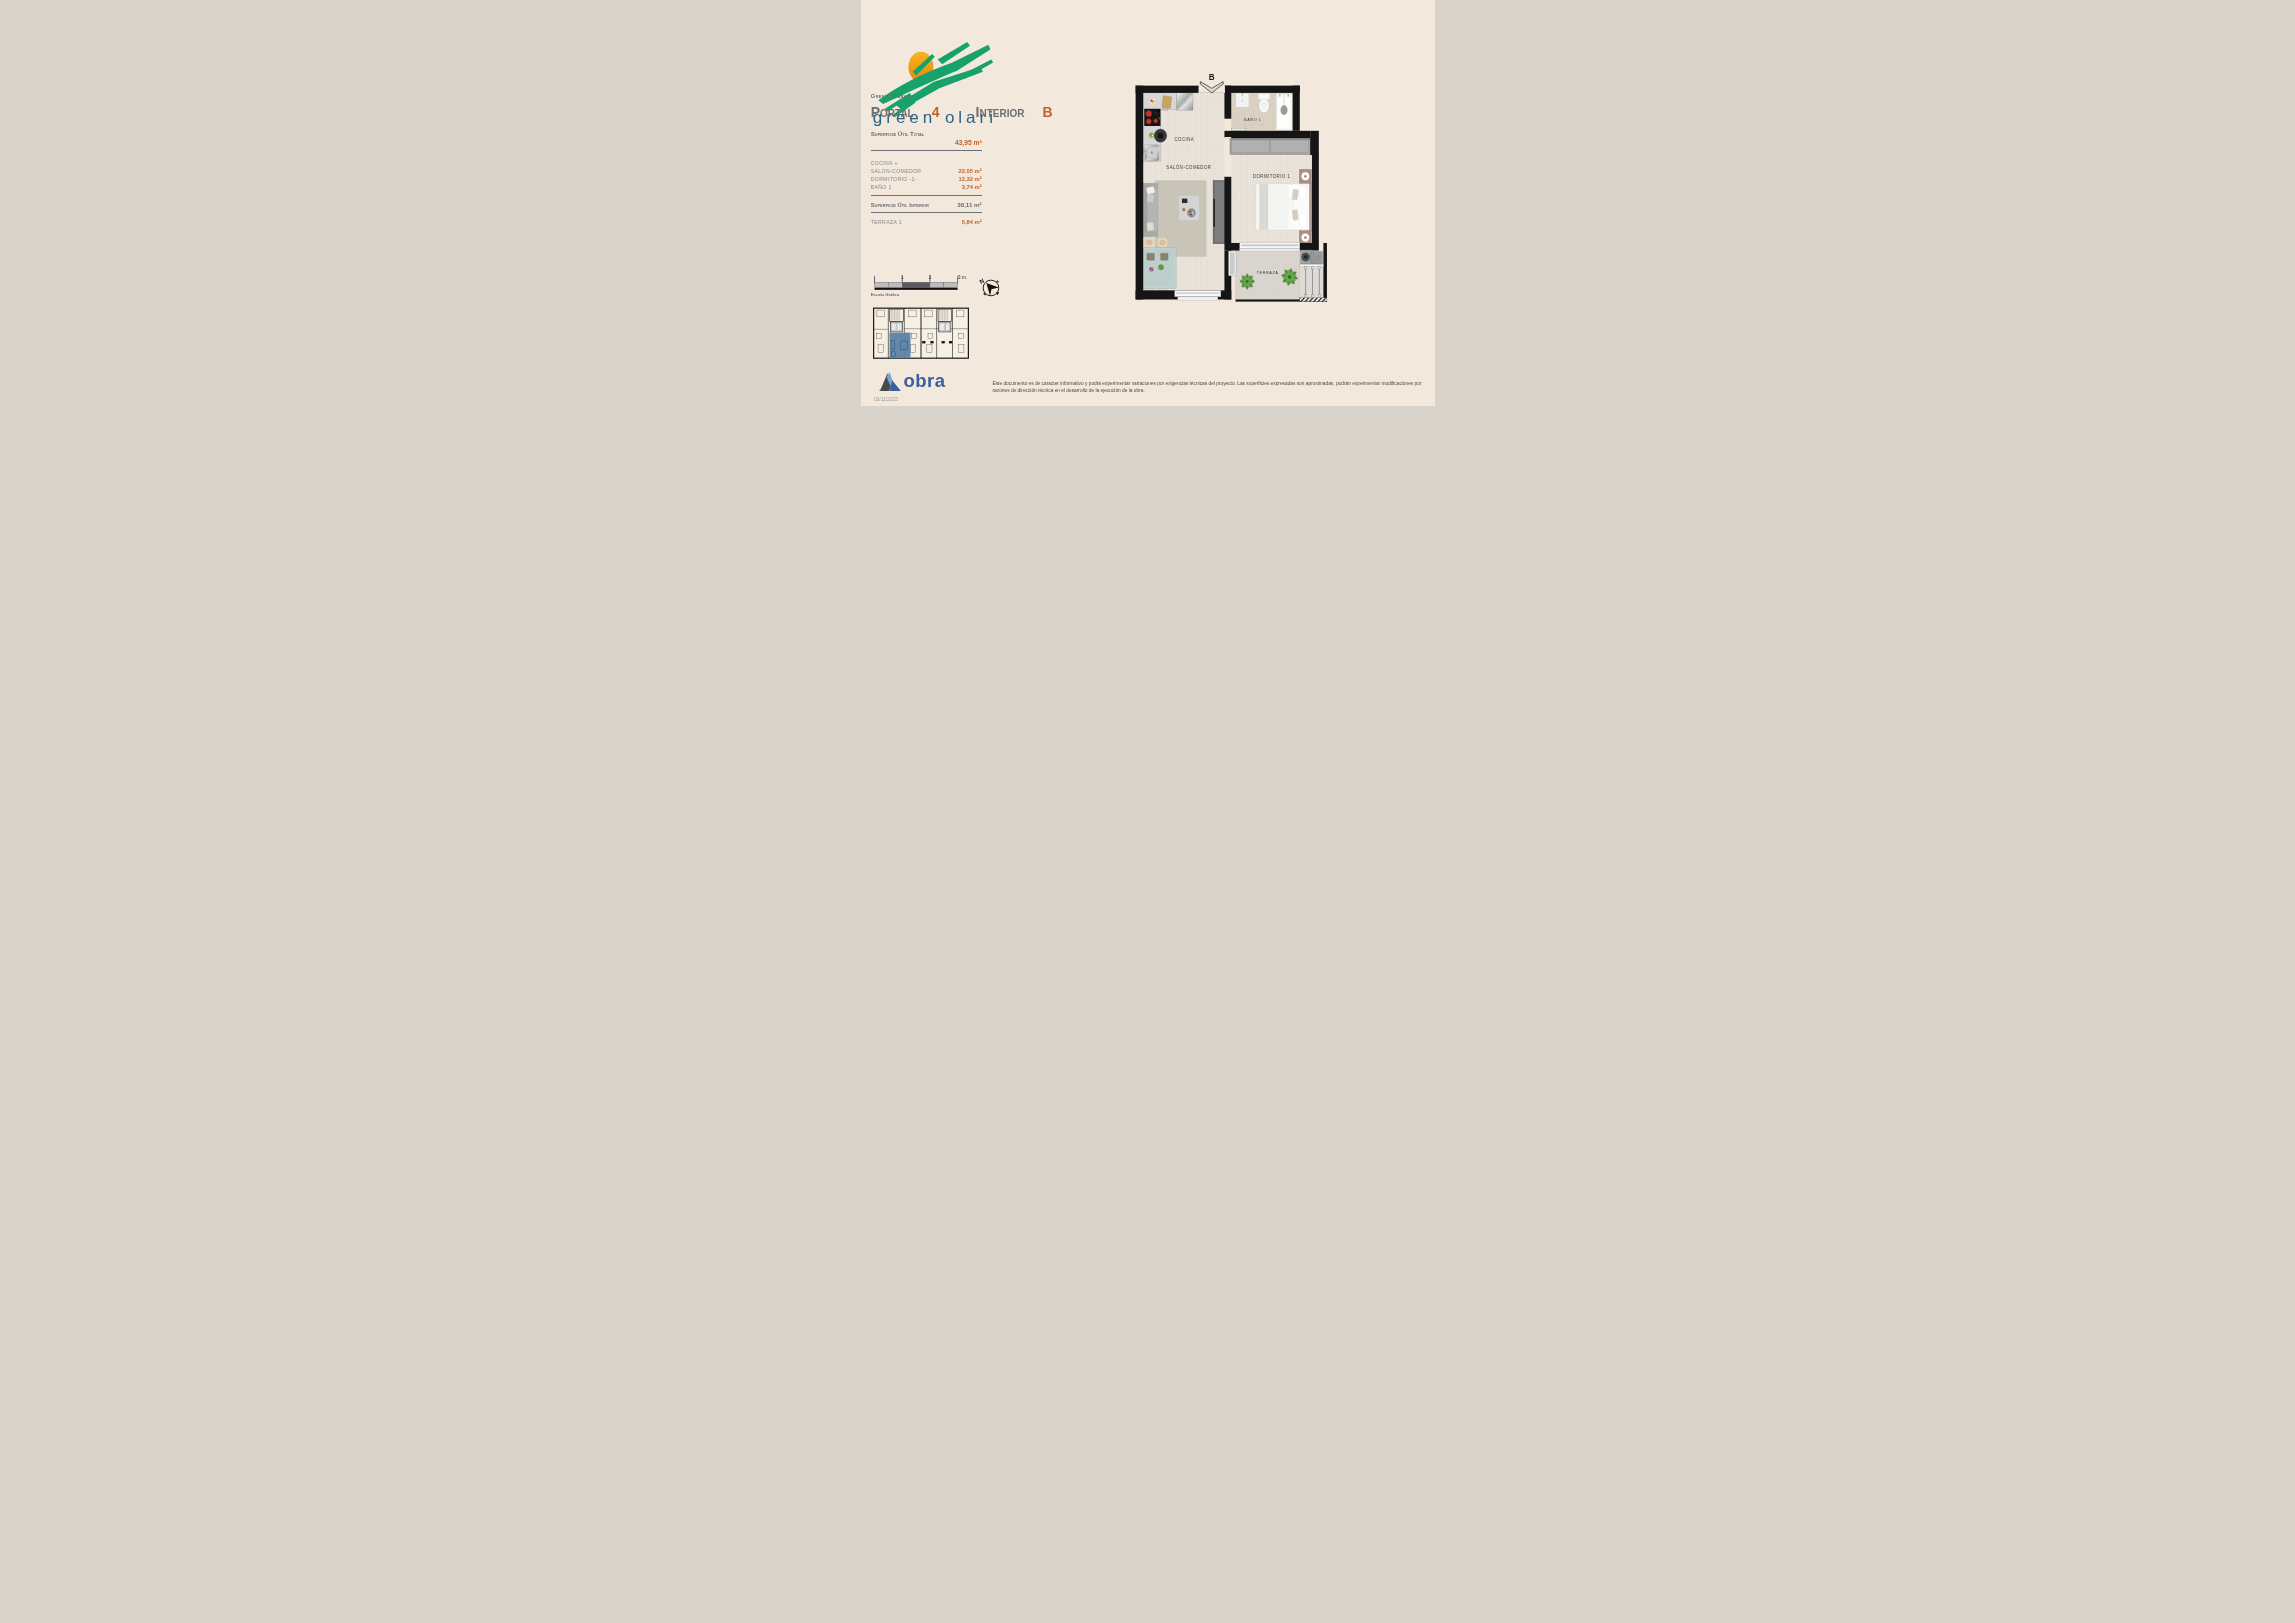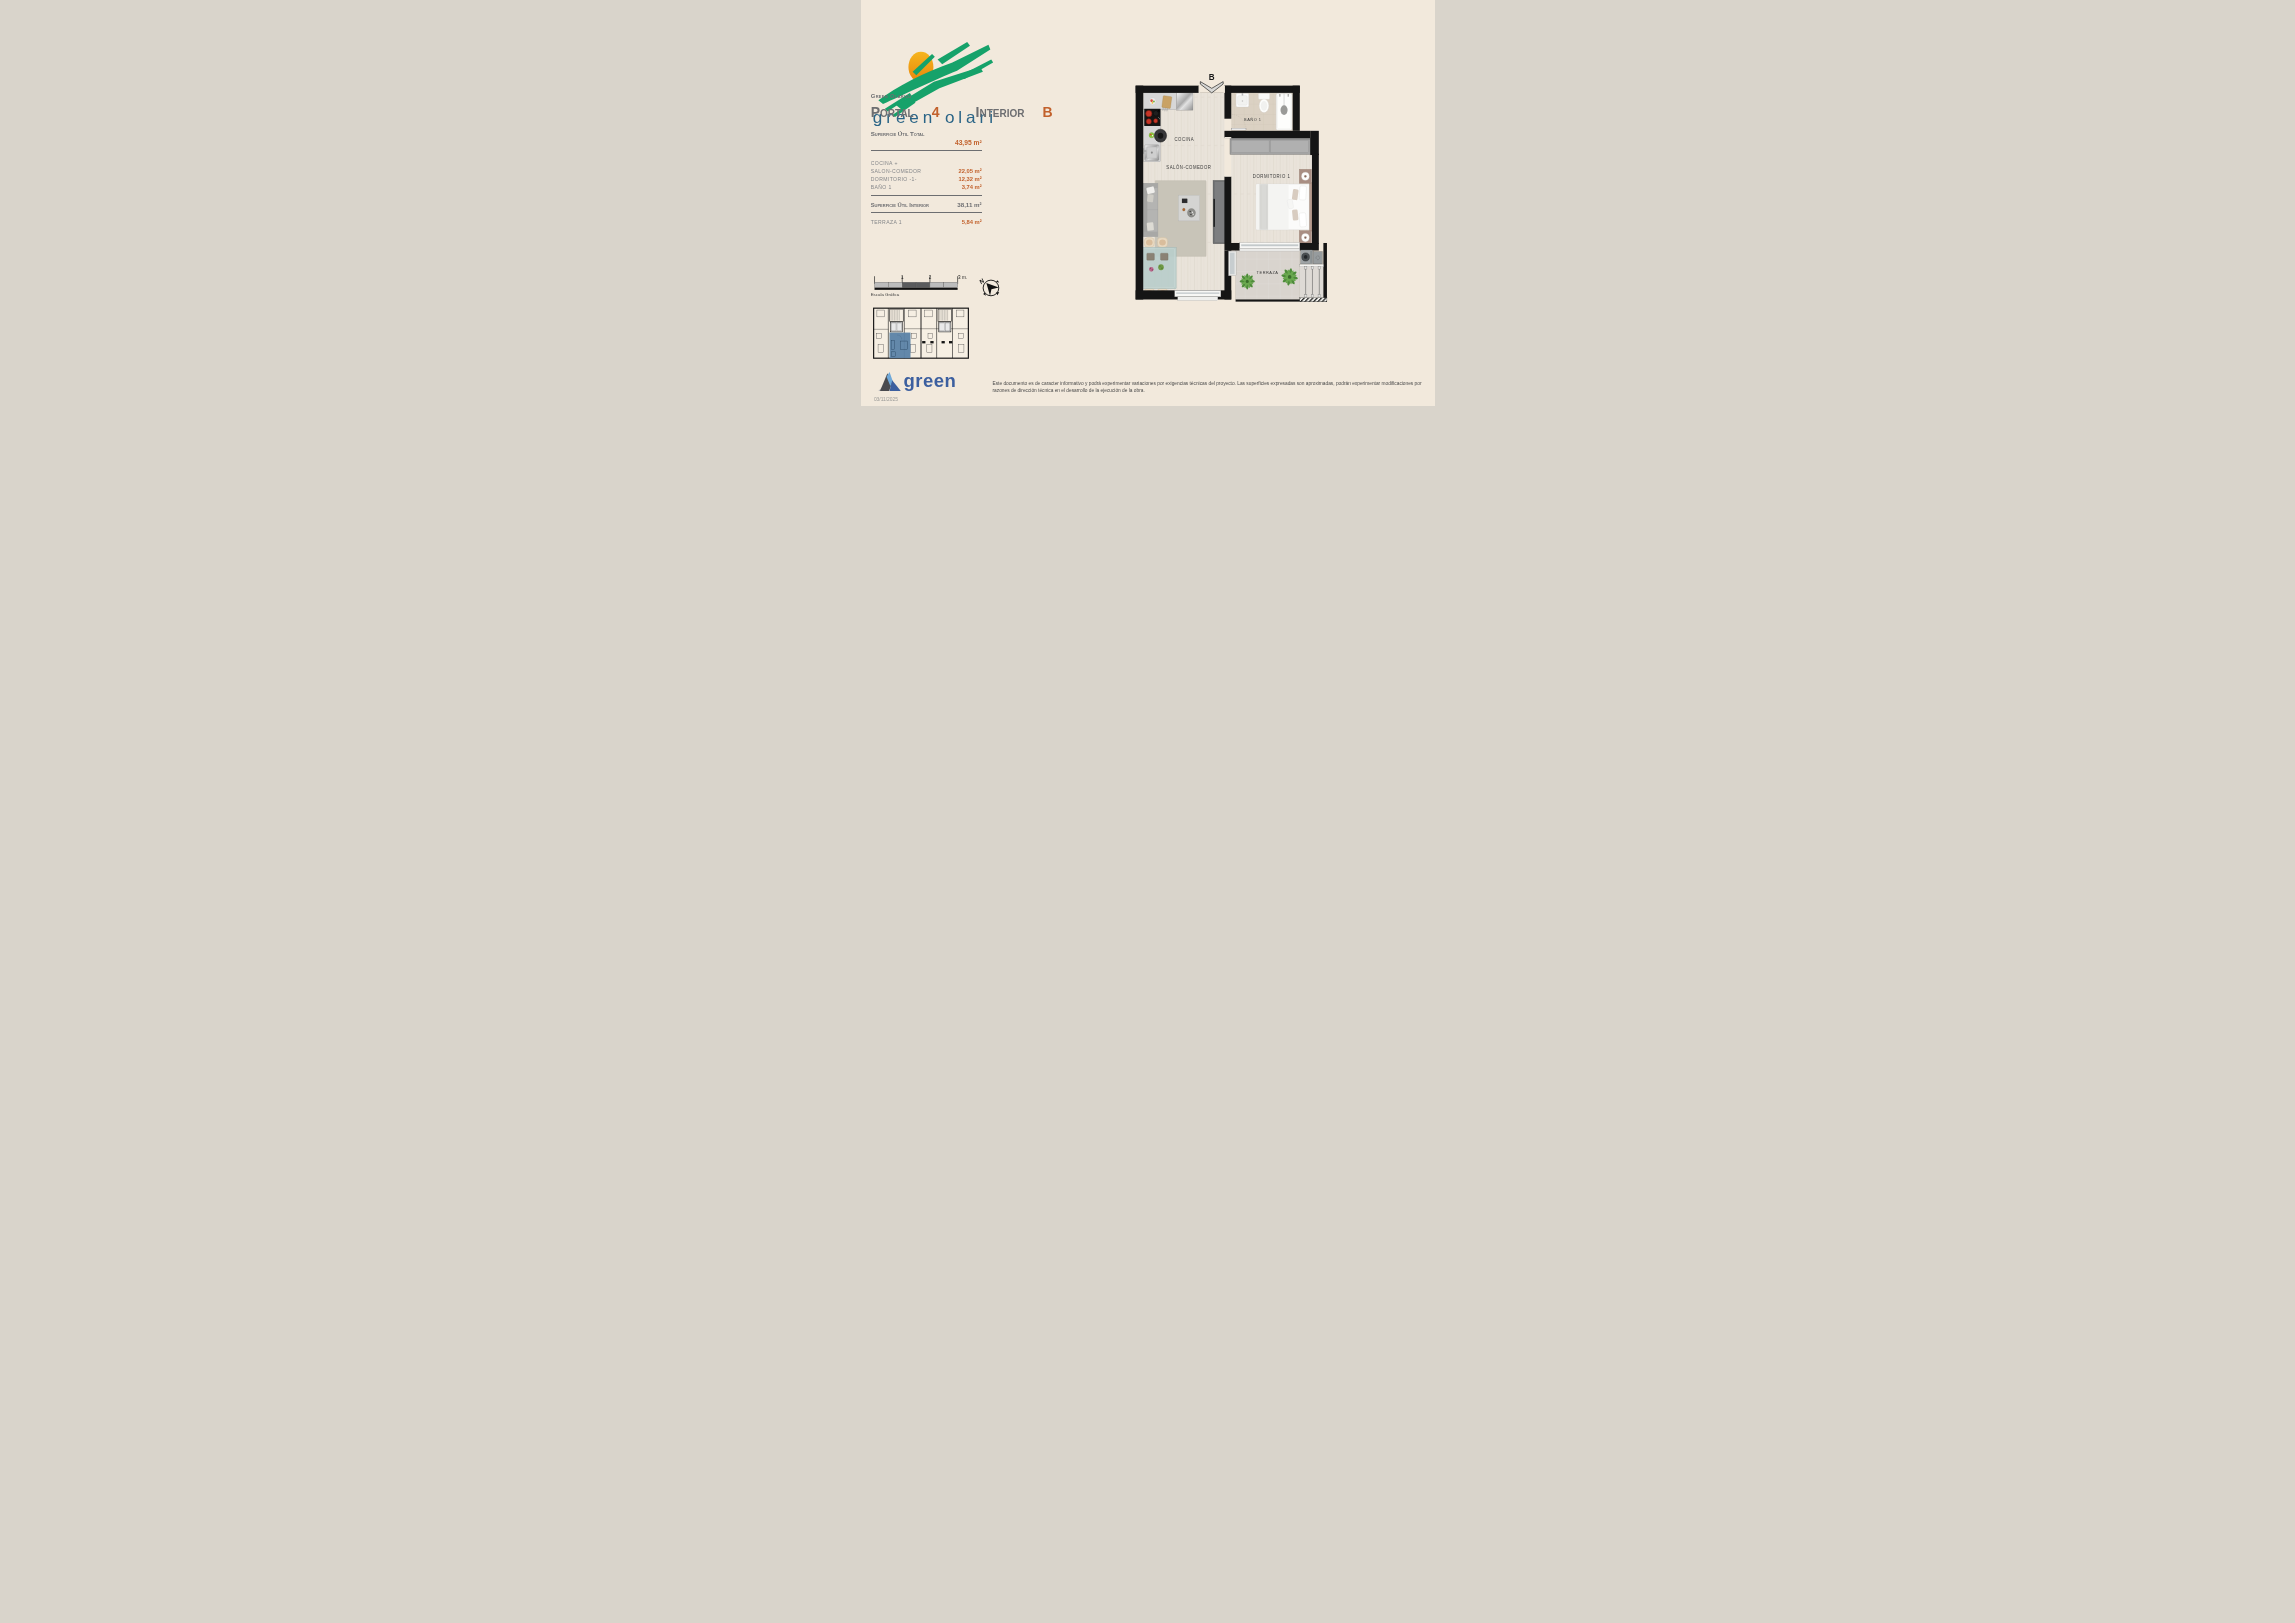--- a/index.html
+++ b/index.html
@@ -505,18 +505,18 @@
       <polygon points="285,32 330,57 375,32 375,41 330,74 285,41" fill="#d8d8d6" stroke="#1a1a1a" stroke-width="2.5" stroke-linejoin="round"></polygon>
     </g>
   </svg>
 
   <svg class="abs" style="left:16.7px;top:370px;" width="26" height="23" viewBox="0 0 60 52">
     <polygon points="3,48 17,34 26,48" fill="#b5b5b7"></polygon>
     <polygon points="7,48 24,7 34,31 28,48" fill="#4a4a4e"></polygon>
     <polygon points="22,15 29,4 36,24 31,37" fill="#6fa8d8"></polygon>
     <polygon points="29,48 35,23 55,48" fill="#3c5f9f"></polygon>
   </svg>
-  <div class="abs brand-text">green</div>
+  <div class="abs brand-text">obra</div>
   <div class="abs doc-date">03/11/2025</div>
   <div class="abs disclaimer">Este documento es de caracter informativo y podrá experimentar variaciones por exigencias técnicas del proyecto. Las superficies expresadas son aproximadas, podrán experimentar modificaciones por razones de dirección técnica en el desarrollo de la ejecución de la obra.</div>
 
 </div>
 
 
 </body></html>

